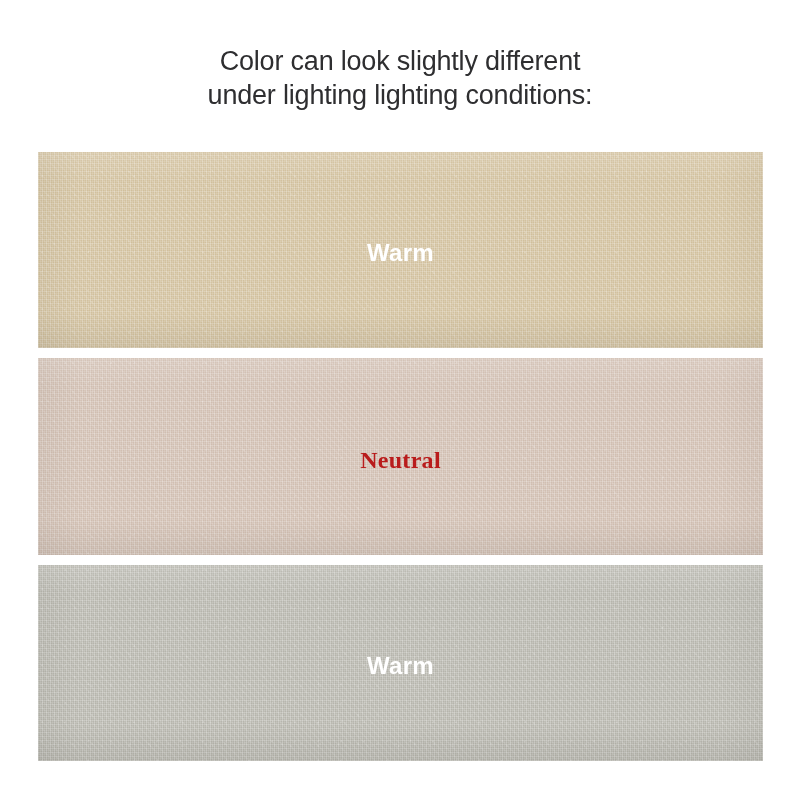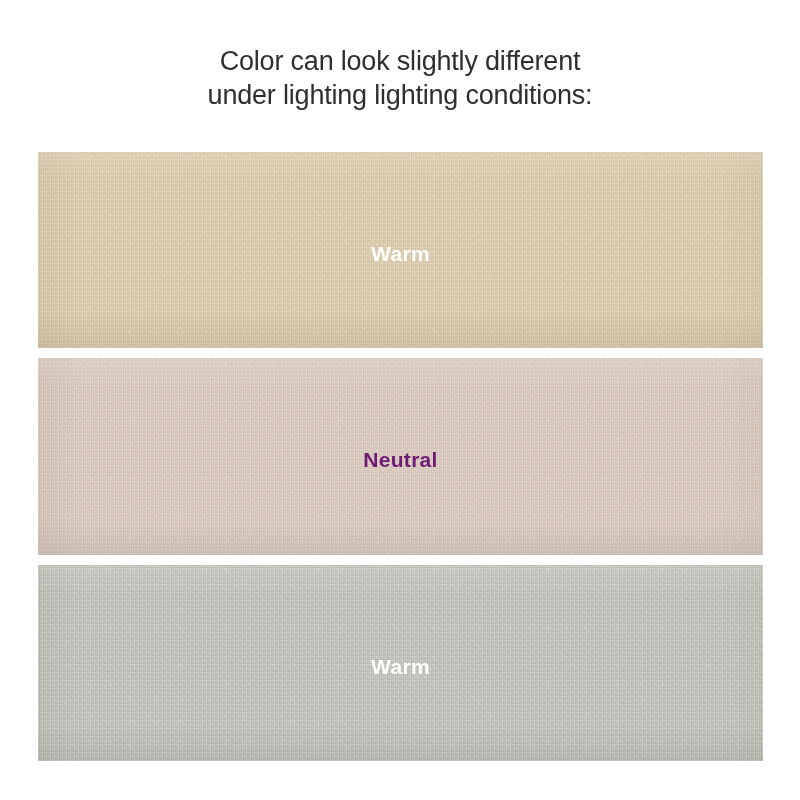--- a/index.html
+++ b/index.html
@@ -123,21 +123,21 @@
         rgba(0,0,0,0.00) 94%,
         rgba(0,0,0,0.025) 100%);
   }
 
   .swatch-label {
     position: relative;
     z-index: 3;
     color: #ffffff;
     font-family: "Liberation Sans", sans-serif;
     font-weight: 700;
-    font-size: 21px;
+    font-size: 24px;
     letter-spacing: 0.3px;
     line-height: 1;
     margin-top: 6px;
   }
 </style>
 </head>
 <body style="background: rgb(255, 255, 255);">
 
 <div class="page" style="background: rgb(255, 255, 255);">
 
@@ -150,21 +150,21 @@
 
     <div class="swatch" style="background: rgb(214, 198, 166); height: 196px;">
       <div class="weave"></div>
       <div class="shade"></div>
       <div class="swatch-label" style="color: rgb(255, 255, 255);">Warm</div>
     </div>
 
     <div class="swatch" style="background: rgb(213, 196, 184); height: 197px;">
       <div class="weave"></div>
       <div class="shade"></div>
-      <div class="swatch-label" style="color: #701a75;">Neutral</div>
+      <div class="swatch-label" style="color: #b91c1c; font-family: Liberation Serif, serif;">Neutral</div>
     </div>
 
     <div class="swatch" style="background: rgb(189, 188, 180); height: 196px;">
       <div class="weave"></div>
       <div class="shade"></div>
       <div class="swatch-label" style="color: rgb(255, 255, 255);">Warm</div>
     </div>
 
   </div>
 </div>

